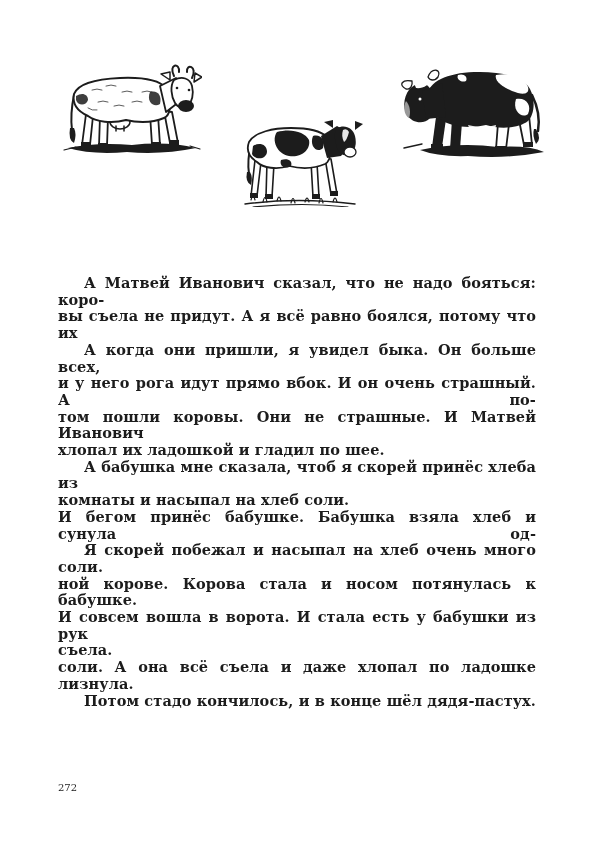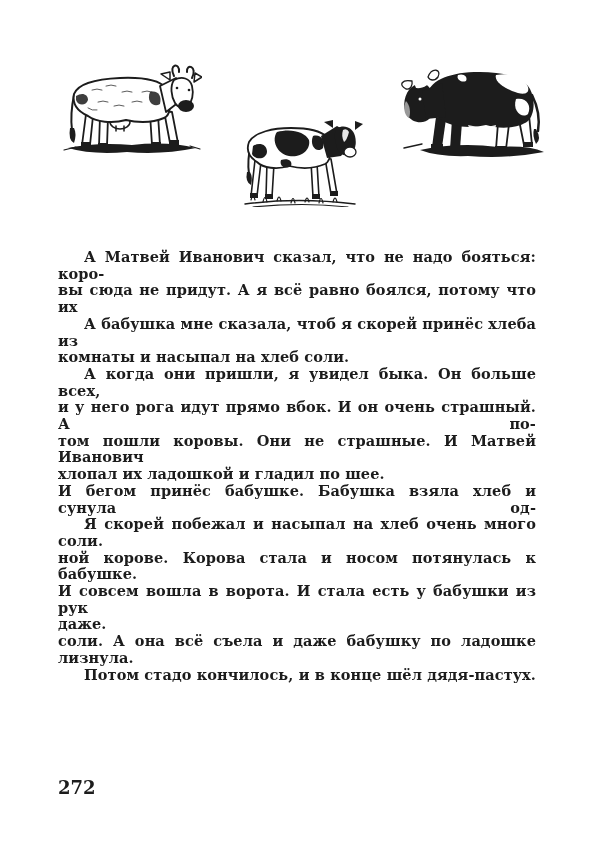--- a/index.html
+++ b/index.html
@@ -6,30 +6,30 @@
   .page {
     position:relative; width:600px; height:862px; overflow:hidden;
     background:#ffffff; color:#1c1c1c;
     font-family:"DejaVu Serif", serif;
   }
   .fig { position:absolute; margin:0; }
   .fig-cow  { left:62px;  top:62px;  }
   .fig-calf { left:233px; top:112px; }
   .fig-bull { left:398px; top:57px;  }
   .text-block {
-    position:absolute; left:58px; top:249px; width:478px;
+    position:absolute; left:58px; top:275px; width:478px;
     font-size:14.5px; line-height:16.7px; font-weight:700;
     letter-spacing:0.1px;
   }
   .line { text-align:justify; text-align-last:justify; }
   .line.first { text-indent:26px; }
   .line.last  { text-align-last:left; }
   .page-number {
     position:absolute; left:58px; top:780px;
-    font-size:18px; font-weight:700; line-height:16px;
+    font-size:10px; font-weight:400; line-height:16px;
   }
 </style>
 </head>
 <body style="background: rgb(255, 255, 255);">
 
 <div class="page" style="background: rgb(255, 255, 255); color: rgb(28, 28, 28);">
 
   <figure class="fig fig-cow">
     <svg width="140" height="95" viewBox="0 0 140 95">
       <g stroke-linejoin="round" stroke-linecap="round">
@@ -139,41 +139,41 @@
         <path d="M118 42 C128 40 134 48 130 57 C124 62 114 54 118 42 Z" fill="#fff"></path>
         <path d="M60 18 C66 16 70 20 68 24 C63 26 58 22 60 18 Z" fill="#fff"></path>
         <path d="M70 68 Q85 72 98 68 L97 73 Q84 77 72 73 Z" fill="#fff" opacity="0.9"></path>
       </g>
     </svg>
   </figure>
 
   <div class="text-block">
       <div class="paragraph">
         <div class="line first">А Матвей Иванович сказал, что не надо бояться: коро-</div>
-        <div class="line">вы сюда не придут. А я всё равно боялся, потому что их</div>
-      </div>
-      <div class="paragraph">
-        <div class="line first">А бабушка мне сказала, чтоб я скорей принёс хлеба из</div>
-        <div class="line last">комнаты и насыпал на хлеб соли.</div>
+        <div class="line">вы съела не придут. А я всё равно боялся, потому что их</div>
       </div>
       <div class="paragraph">
         <div class="line first">А когда они пришли, я увидел быка. Он больше всех,</div>
         <div class="line">и у него рога идут прямо вбок. И он очень страшный. А по-</div>
         <div class="line">том пошли коровы. Они не страшные. И Матвей Иванович</div>
         <div class="line last">хлопал их ладошкой и гладил по шее.</div>
       </div>
       <div class="paragraph">
+        <div class="line first">А бабушка мне сказала, чтоб я скорей принёс хлеба из</div>
+        <div class="line last">комнаты и насыпал на хлеб соли.</div>
+      </div>
+      <div class="paragraph">
         <div class="line">И бегом принёс бабушке. Бабушка взяла хлеб и сунула од-</div>
         <div class="line first">Я скорей побежал и насыпал на хлеб очень много соли.</div>
         <div class="line">ной корове. Корова стала и носом потянулась к бабушке.</div>
         <div class="line">И совсем вошла в ворота. И стала есть у бабушки из рук</div>
-        <div class="line last">даже.</div>
+        <div class="line last">съела.</div>
       </div>
       <div class="paragraph">
-        <div class="line">соли. А она всё съела и даже бабушку по ладошке</div>
+        <div class="line">соли. А она всё съела и даже хлопал по ладошке</div>
         <div class="line last">лизнула.</div>
       </div>
       <div class="paragraph">
         <div class="line first">Потом стадо кончилось, и в конце шёл дядя-пастух.</div>
       </div>
     </div>
 
   <div class="page-number">272</div>
 
 </div>

